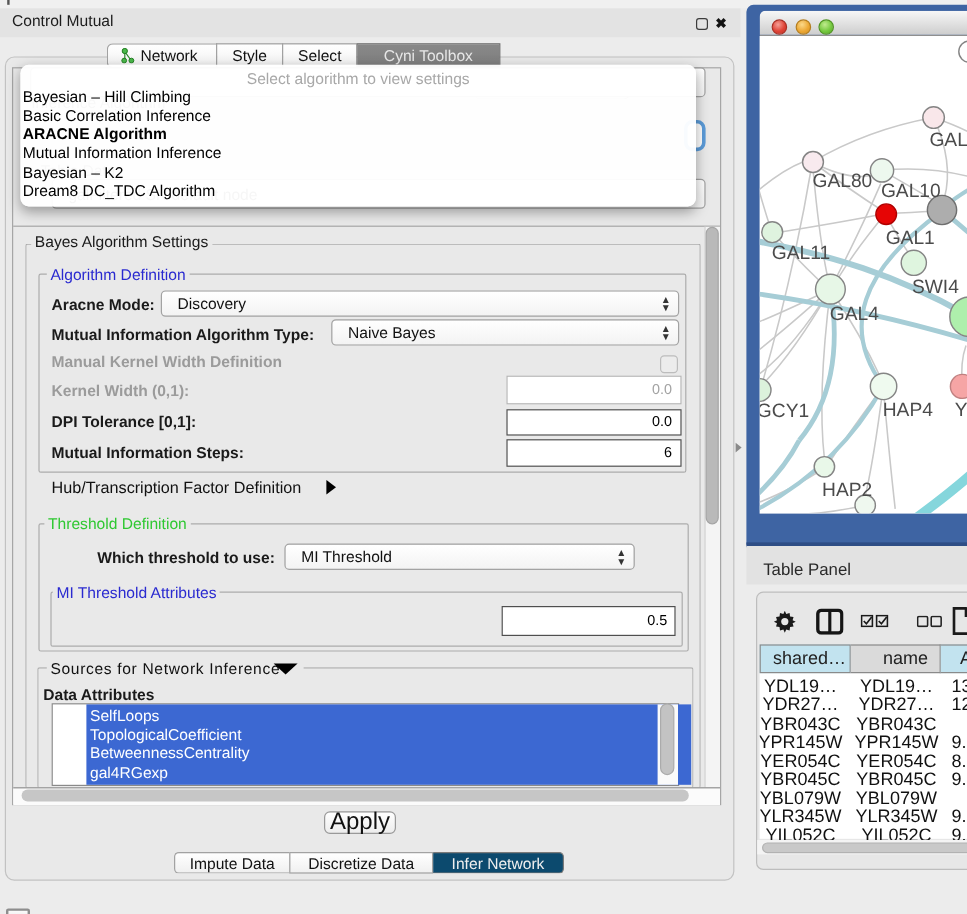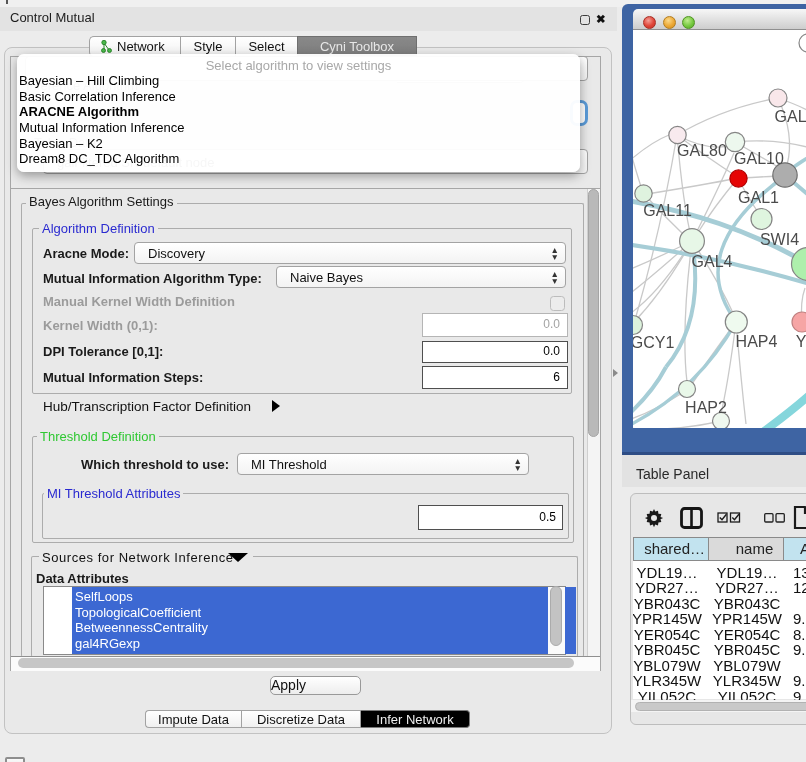--- a/index.html
+++ b/index.html
@@ -117,31 +117,31 @@
   <div class="abs" style="left:587px;top:189px;width:13px;height:468px;background:#f4f4f4;
        border-left:1px solid #cfcfcf;box-sizing:border-box;"></div>
   <div class="abs" style="left:588px;top:189px;width:11px;height:248px;background:#b9b9b9;
        border:1px solid #a5a5a5;border-radius:5.5px;box-sizing:border-box;"></div>
 
   <div class="abs" style="left:11px;top:656px;width:589px;height:15px;background:#fbfbfb;
        border-top:1px solid #8f8f8f;box-sizing:border-box;"></div>
   <div class="abs" style="left:18px;top:658px;width:556px;height:10px;background:#c6c6c6;
        border-radius:5px;"></div>
 
-  <div class="abs" style="left:270px;top:676px;width:91px;height:19px;background:linear-gradient(#ffffff,#ededed);
-       border:1px solid #999;border-radius:5px;box-sizing:border-box;
-       font-size:14px;color:#111;line-height:17px;">Apply</div>
+  <div class="abs" style="left:270px;top:676px;width:60px;height:19px;background:linear-gradient(#ffffff,#ededed);
+       border:1px solid #999;border-radius:5px;box-sizing:border-box;text-align:center;
+       font-size:20px;color:#111;line-height:17px;">Apply</div>
 
   <div id="btabs" class="abs" style="left:145px;top:710px;width:325px;height:18px;font-size:13px;">
     <div class="abs" style="left:0;top:0;width:96px;height:18px;background:linear-gradient(#ffffff,#f0f0f0);
          border:1px solid #a2a2a2;border-right:none;border-radius:4px 0 0 4px;box-sizing:border-box;
          text-align:center;line-height:17px;color:#111;">Impute Data</div>
     <div class="abs" style="left:96px;top:0;width:120px;height:18px;background:linear-gradient(#ffffff,#f0f0f0);
          border:1px solid #a2a2a2;box-sizing:border-box;text-align:center;line-height:17px;color:#111;">Discretize Data</div>
-    <div class="abs" style="left:216px;top:0;width:109px;height:18px;background:#000000;
+    <div class="abs" style="left:216px;top:0;width:109px;height:18px;background:#0c4a6e;
          border:1px solid #7a7a7a;border-left:none;border-radius:0 4px 4px 0;box-sizing:border-box;
          text-align:center;line-height:17px;color:#efefef;">Infer Network</div>
   </div>
 
   <div id="ttabs" class="abs" style="left:89px;top:36px;height:21px;font-size:13px;">
     <div class="abs" style="left:0;top:0;width:91px;height:21px;background:linear-gradient(#ffffff,#f1f1f1);
          border:1px solid #a2a2a2;border-right:none;border-radius:5px 0 0 5px;box-sizing:border-box;"></div>
     <svg class="abs" style="left:11px;top:4px;" width="13" height="13" viewBox="0 0 13 13">
       <line x1="4" y1="3" x2="9" y2="10" stroke="#2c8a2c" stroke-width="1"></line>
       <line x1="4" y1="3" x2="4" y2="10" stroke="#2c8a2c" stroke-width="1"></line>

